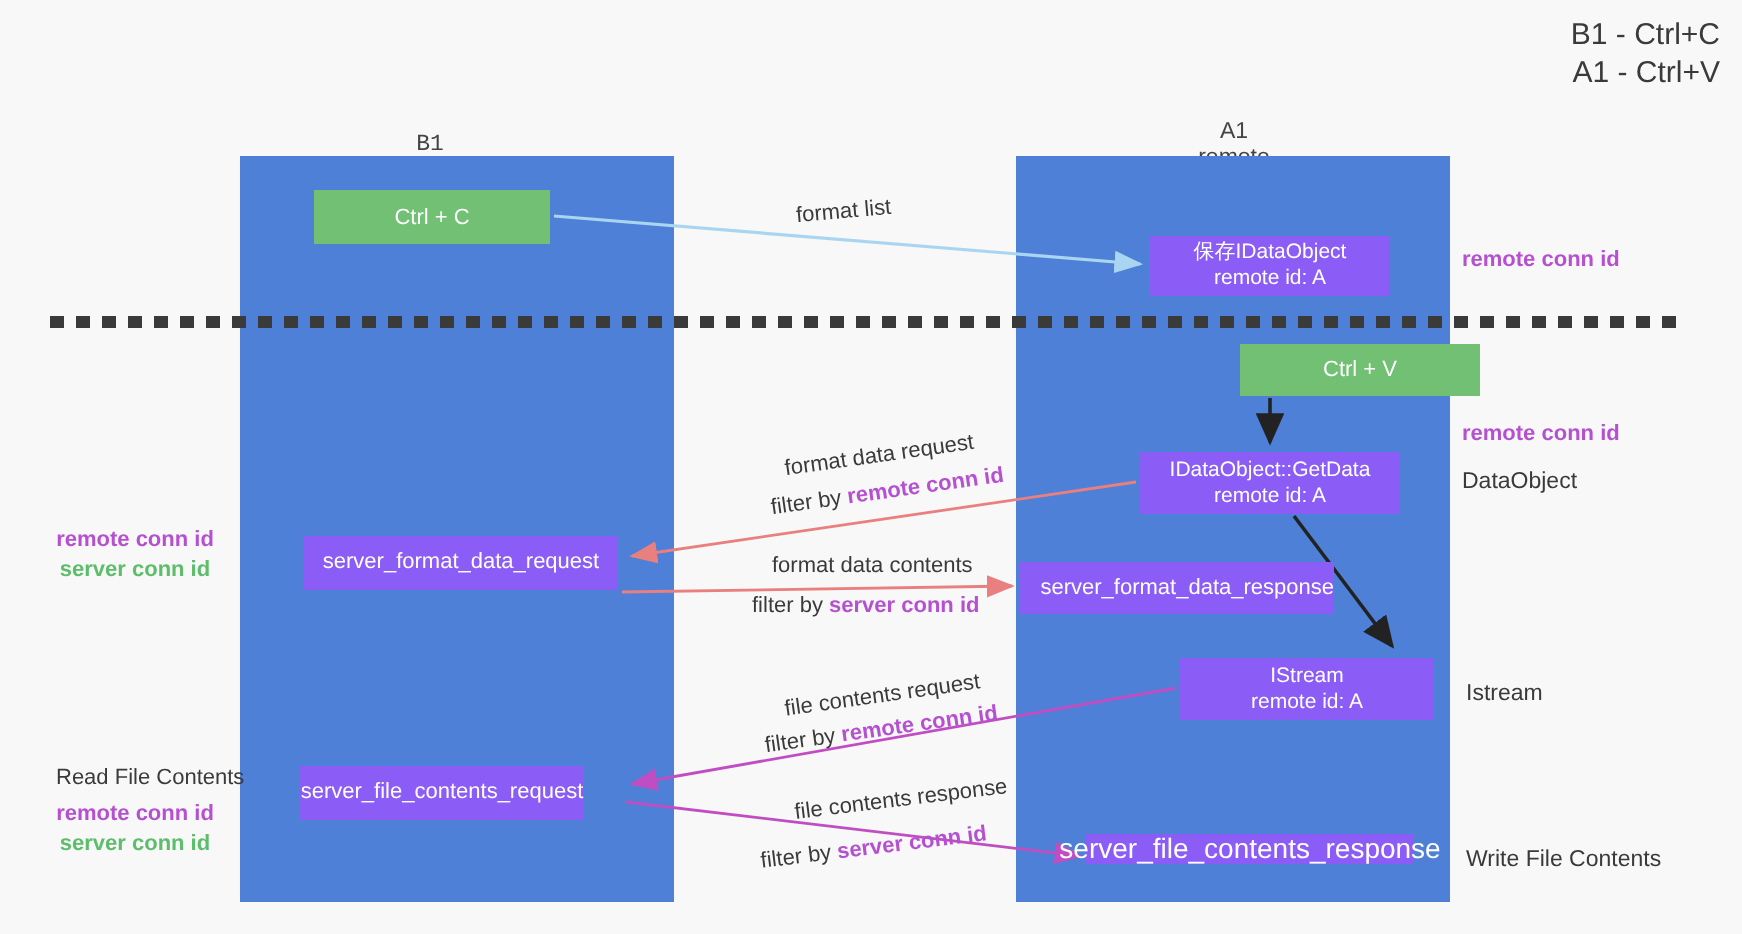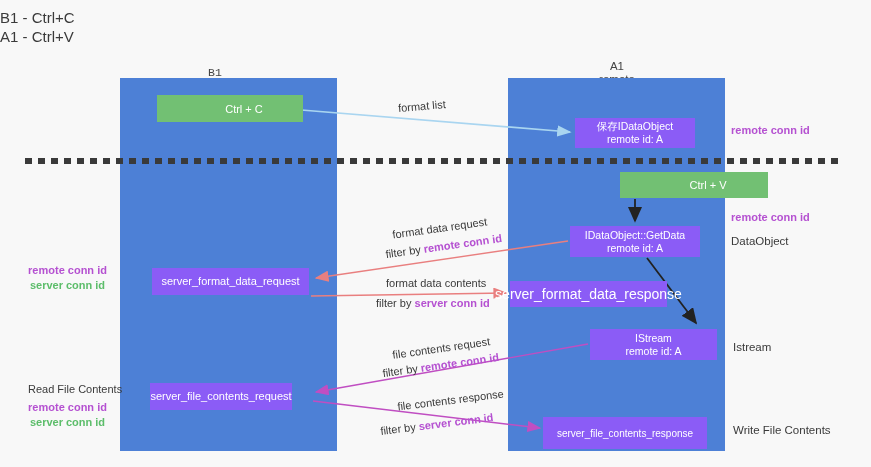--- a/index.html
+++ b/index.html
@@ -4,36 +4,36 @@
 <style>
   html,body { margin:0; padding:0; }
   .diagram {
     position:relative; width:871px; height:467px;
     background:#f8f8f8; overflow:hidden;
     font-family:"Liberation Sans", sans-serif;
     color:#3c3c3c;
   }
   .title {
     position:absolute; left:0; top:8px; width:860px;
-    text-align:left; font-size:15px; line-height:19px; color:#3a3a3a;
+    text-align:right; font-size:15px; line-height:19px; color:#3a3a3a;
   }
   .colheader {
     position:absolute; width:120px; text-align:center;
     font-size:11.5px; line-height:13px; color:#444;
   }
   .col {
     position:absolute; top:78px; height:373px; width:217px;
     background:#4d80d6;
   }
   .box {
     position:absolute; display:flex; flex-direction:column;
     align-items:center; justify-content:center;
     color:#ffffff; text-align:center; white-space:nowrap;
   }
-  .box.green { background:#72c073; font-size:11px;padding-left:28px; }
+  .box.green { background:#72c073; font-size:11px; }
   .box.orange { background:#8b5cf6; font-size:10.5px; line-height:13px; }
   .lbl { position:absolute; font-size:11px; white-space:nowrap; color:#3a3a3a; }
   .purple { color:#b551d1; font-weight:bold; }
   .greentx { color:#5cbd6a; font-weight:bold; }
   .rot8 { transform:rotate(-8deg); }
   .rot7 { transform:rotate(-7deg); }
   .rot5 { transform:rotate(-5deg); }
   .stack { text-align:center; line-height:15px; }
   .dashline {
     position:absolute; left:25px; top:158px; width:813px; height:6px;
@@ -104,34 +104,34 @@
 
   <div class="box orange" style="left:570px; top:226px; width:130px; height:31px;">
     <span>IDataObject::GetData</span>
     <span>remote id: A</span>
   </div>
 
   <div class="box orange" style="left:152px; top:268px; width:157px; height:27px; font-size:11px;">
     <span>server_format_data_request</span>
   </div>
 
-  <div class="box orange" style="left:510px; top:281px; width:157px; height:26px; font-size:14px;">
+  <div class="box orange" style="left:510px; top:281px; width:157px; height:26px; font-size:11px;align-items:flex-end;">
     <span>server_format_data_response</span>
   </div>
 
   <div class="box orange" style="left:590px; top:329px; width:127px; height:31px;">
     <span>IStream</span>
     <span>remote id: A</span>
   </div>
 
   <div class="box orange" style="left:150px; top:383px; width:142px; height:27px; font-size:11px;">
     <span>server_file_contents_request</span>
   </div>
 
-  <div class="box orange" style="left:543px; top:417px; width:164px; height:32px; font-size:10px;">
+  <div class="box orange" style="left:543px; top:417px; width:164px; height:15px; font-size:14px;">
     <span>server_file_contents_response</span>
   </div>
 
   <div class="lbl rot5" style="left:398px; top:100px;">format list</div>
 
   <div class="lbl rot8" style="left:392px; top:222px;">format data request</div>
   <div class="lbl rot8" style="left:385px; top:240px;">
     <span>filter by</span>
     <span class="purple">remote conn id</span>
   </div>

